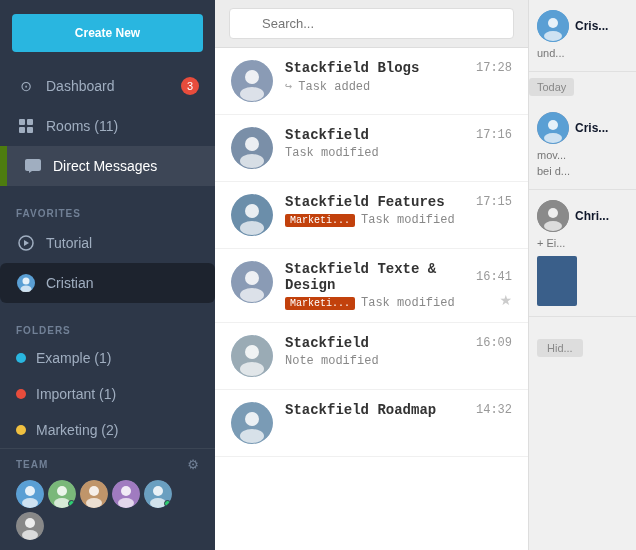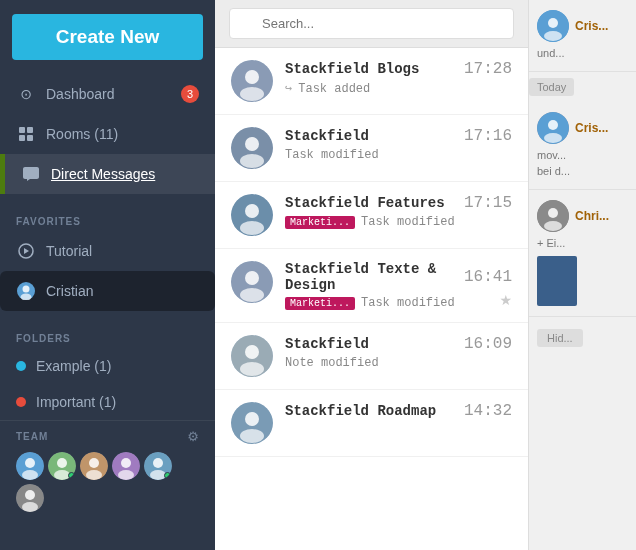--- a/index.html
+++ b/index.html
@@ -23,21 +23,21 @@
       overflow: hidden;
     }
 
     .create-new-btn {
       margin: 14px 12px;
       background: #29b6e0;
       color: white;
       border: none;
       border-radius: 4px;
       padding: 12px 0;
-      font-size: 19px;
+      font-size: 12px;
       font-weight: 600;
       cursor: pointer;
       text-align: center;
       width: calc(100% - 24px);
     }
 
     .sidebar-nav {
       flex: 1;
       overflow-y: auto;
       padding-bottom: 10px;
@@ -49,22 +49,21 @@
       padding: 10px 16px;
       color: #a0aec0;
       font-size: 14px;
       cursor: pointer;
       position: relative;
     }
 
     .nav-item.active {
       background: rgba(255,255,255,0.08);
       color: #fff;
-      border-left: 5px solid #4d7c0f;
-      text-decoration: underline;
+      border-left: 7px solid #4d7c0f;
     }
 
     .nav-item .icon {
       width: 20px;
       height: 20px;
       margin-right: 10px;
       display: flex;
       align-items: center;
       justify-content: center;
       font-size: 14px;
@@ -216,34 +215,34 @@
       margin-bottom: 3px;
     }
 
     .msg-title {
       font-size: 14px;
       font-weight: 600;
       color: #333;
     }
 
     .msg-time {
-      font-size: 16px;
+      font-size: 12px;
       color: #999;
     }
 
     .msg-sub {
       display: flex;
       align-items: center;
       gap: 6px;
       font-size: 12px;
       color: #888;
     }
 
     .tag-badge {
-      background: #be185d;
+      background: #c2410c;
       color: white;
       font-size: 10px;
       padding: 1px 5px;
       border-radius: 2px;
       white-space: nowrap;
     }
 
     .star-icon {
       position: absolute;
       right: 16px;
@@ -281,21 +280,21 @@
     .right-item .r-avatar {
       width: 32px;
       height: 32px;
       border-radius: 50%;
       background: #8a9bb5;
       flex-shrink: 0;
     }
 
     .right-name {
       font-weight: 600;
-      color: #a16207;
+      color: #0f172a;
       font-size: 12px;
     }
 
     .right-text {
       color: #777;
       font-size: 11px;
       line-height: 1.4;
     }
 
     .today-badge {
@@ -316,21 +315,21 @@
       margin-top: 4px;
     }
 
     .hide-btn {
       background: #ddd;
       color: #888;
       font-size: 11px;
       padding: 3px 10px;
       border-radius: 3px;
       display: inline-block;
-      margin: 12px 8px;
+      margin: 22px 8px;
       cursor: pointer;
     }
 
     
     .cristian-item {
       background: rgba(0,0,0,0.35);
       border-radius: 6px;
     }
 
     
@@ -408,20 +407,24 @@
     <div class="nav-item">
       <span class="folder-dot" style="background:#29b6e0;"></span>
       <span>Example (1)</span>
     </div>
 
     <div class="nav-item">
       <span class="folder-dot" style="background:#e74c3c;"></span>
       <span>Important (1)</span>
     </div>
 
+    <div class="nav-item">
+      <span class="folder-dot" style="background:#f0c040;"></span>
+      <span>Marketing (2)</span>
+    </div>
 
     <div class="team-section">
       <div class="team-header">
         <span class="team-label">TEAM</span>
         <span style="color:#718096;font-size:13px;cursor:pointer;">⚙</span>
       </div>
       <div class="team-avatars">
 
         <div class="avatar-circle">
           <svg width="28" height="28" viewBox="0 0 28 28">

